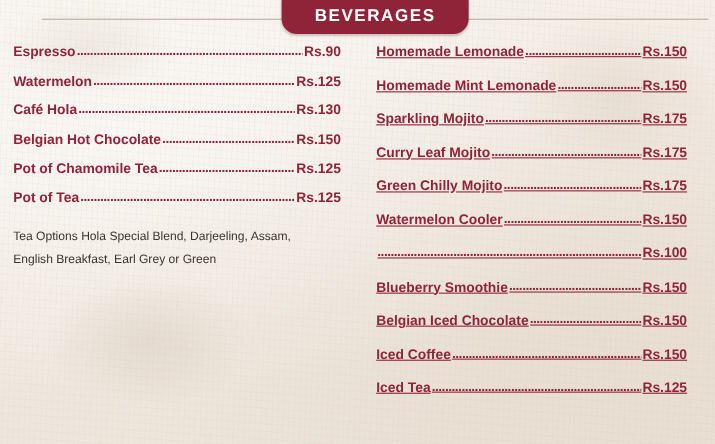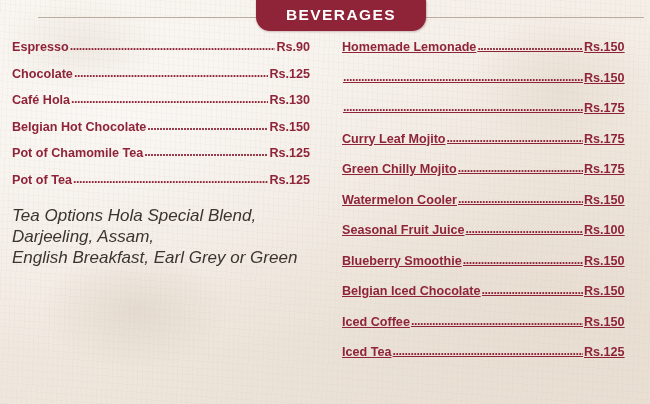--- a/index.html
+++ b/index.html
@@ -136,24 +136,23 @@
     flex: 0 0 auto;
     text-align: left;
   }
   .col-right .item-price {
     min-width: 52px;
   }
 
   .note {
     margin-top: 18px;
     color: #3b342f;
-    font-size: 17px;
+    font-size: 11px;
     line-height: 21px;
     max-width: 300px;
-    font-style: italic;
   }
   .note .line { display: block; }
 </style>
 </head>
 <body>
 
 <div class="page">
   <div class="paper-grain"></div>
   <div class="smudge-c"></div>
   <div class="smudge-a"></div>
@@ -168,21 +167,21 @@
 
     <div class="col col-left">
 
       <div class="item">
         <span class="item-name">Espresso</span>
         <span class="leader">................................................................................</span>
         <span class="item-price">Rs.90</span>
       </div>
 
       <div class="item">
-        <span class="item-name">Chocolate</span>
+        <span class="item-name">Watermelon</span>
         <span class="leader">................................................................................</span>
         <span class="item-price">Rs.125</span>
       </div>
 
       <div class="item">
         <span class="item-name">Café Hola</span>
         <span class="leader">................................................................................</span>
         <span class="item-price">Rs.130</span>
       </div>
 
@@ -213,25 +212,27 @@
 
     <div class="col col-right">
 
       <div class="item">
         <span class="item-name">Homemade Lemonade</span>
         <span class="leader">................................................................................</span>
         <span class="item-price">Rs.150</span>
       </div>
 
       <div class="item">
-        <span class="leader">................................................................................</span>
-        <span class="item-price">Rs.150</span>
-      </div>
-
-      <div class="item">
+        <span class="item-name">Homemade Mint Lemonade</span>
+        <span class="leader">................................................................................</span>
+        <span class="item-price">Rs.150</span>
+      </div>
+
+      <div class="item">
+        <span class="item-name">Sparkling Mojito</span>
         <span class="leader">................................................................................</span>
         <span class="item-price">Rs.175</span>
       </div>
 
       <div class="item">
         <span class="item-name">Curry Leaf Mojito</span>
         <span class="leader">................................................................................</span>
         <span class="item-price">Rs.175</span>
       </div>
 
@@ -241,21 +242,20 @@
         <span class="item-price">Rs.175</span>
       </div>
 
       <div class="item">
         <span class="item-name">Watermelon Cooler</span>
         <span class="leader">................................................................................</span>
         <span class="item-price">Rs.150</span>
       </div>
 
       <div class="item">
-        <span class="item-name">Seasonal Fruit Juice</span>
         <span class="leader">................................................................................</span>
         <span class="item-price">Rs.100</span>
       </div>
 
       <div class="item">
         <span class="item-name">Blueberry Smoothie</span>
         <span class="leader">................................................................................</span>
         <span class="item-price">Rs.150</span>
       </div>
 

